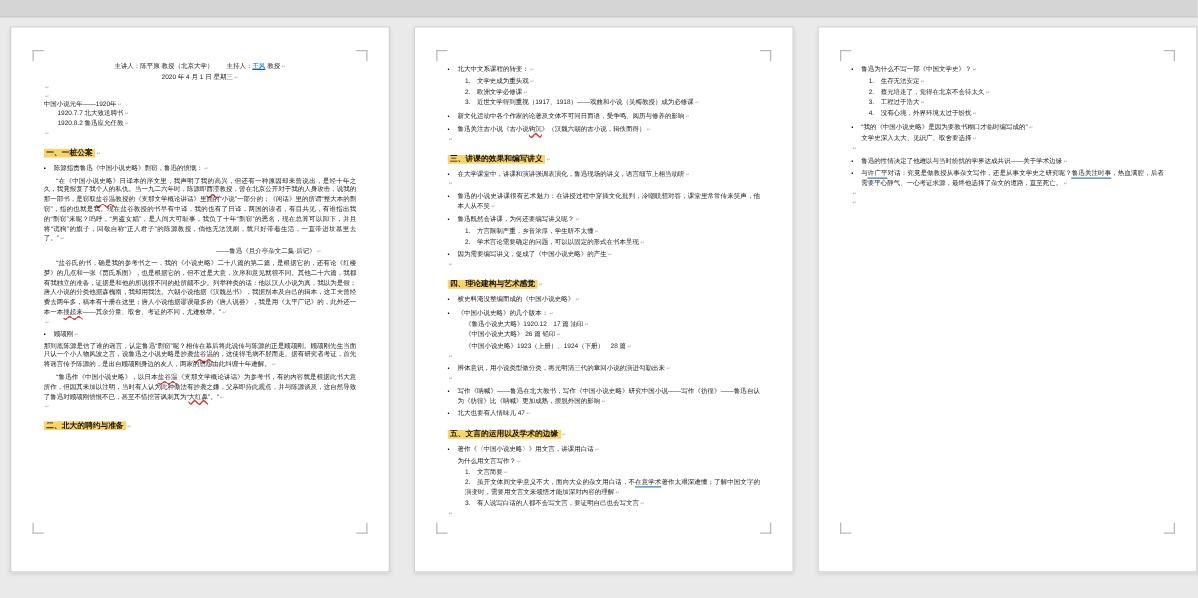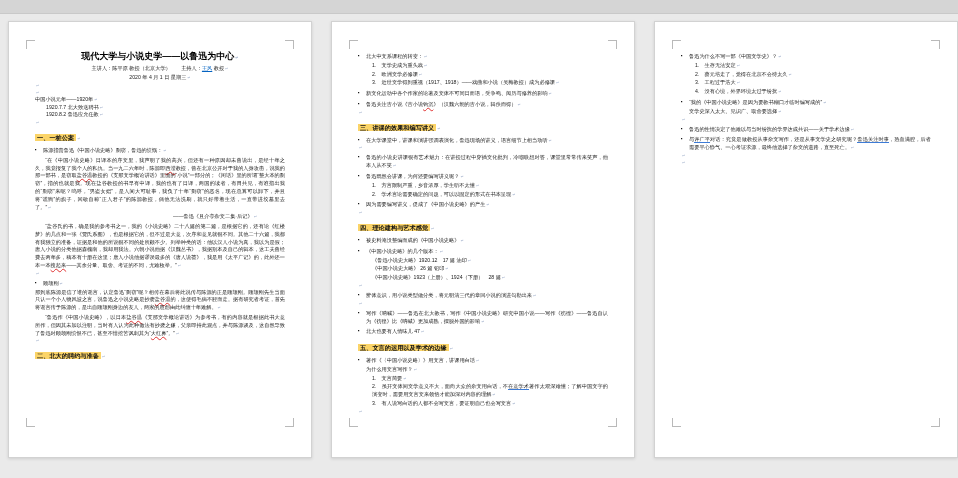--- a/index.html
+++ b/index.html
@@ -48,21 +48,20 @@
 <body>
 
 <div class="topbar"></div>
 
 <div class="page" id="p1">
   <div class="cm tl"></div>
   <div class="cm tr"></div>
   <div class="cm bl"></div>
   <div class="cm br"></div>
   <div class="content">
-    <div class="title pm">现代大学与小说史学——以鲁迅为中心</div>
     <div class="byline pm"><span>主讲人：陈平原 教授（北京大学）　　主持人：</span><span class="link">王风</span><span> 教授</span></div>
     <div class="center pm">2020 年 4 月 1 日 星期三</div>
     <div class="blank pm"></div>
     <div class="blank pm"></div>
     <div class="pm">中国小说元年——1920年</div>
     <div class="ind pm">1920.7.7  北大致送聘书</div>
     <div class="ind pm">1920.8.2  鲁迅应允任教</div>
     <div class="blank pm"></div>
     <div class="hline pm"><span class="h">一、一桩公案</span></div>
     <div class="bullet pm">陈源指责鲁迅《中国小说史略》剽窃，鲁迅的愤慨：</div>

